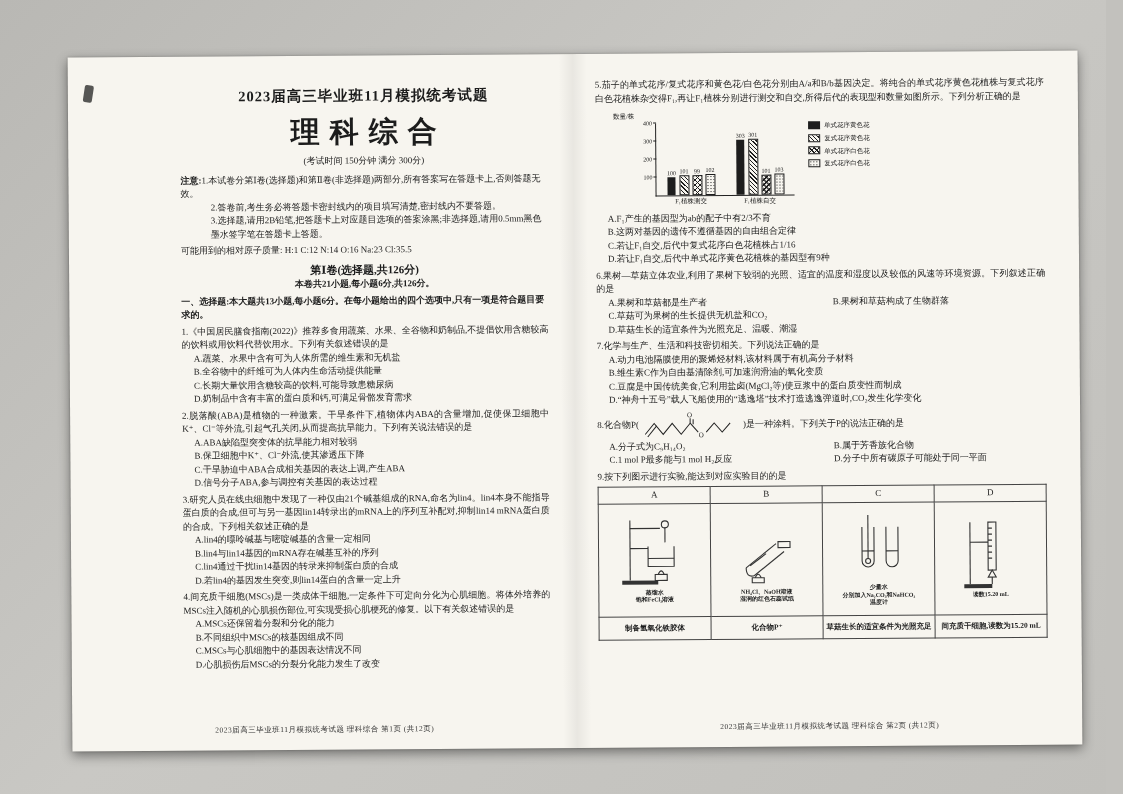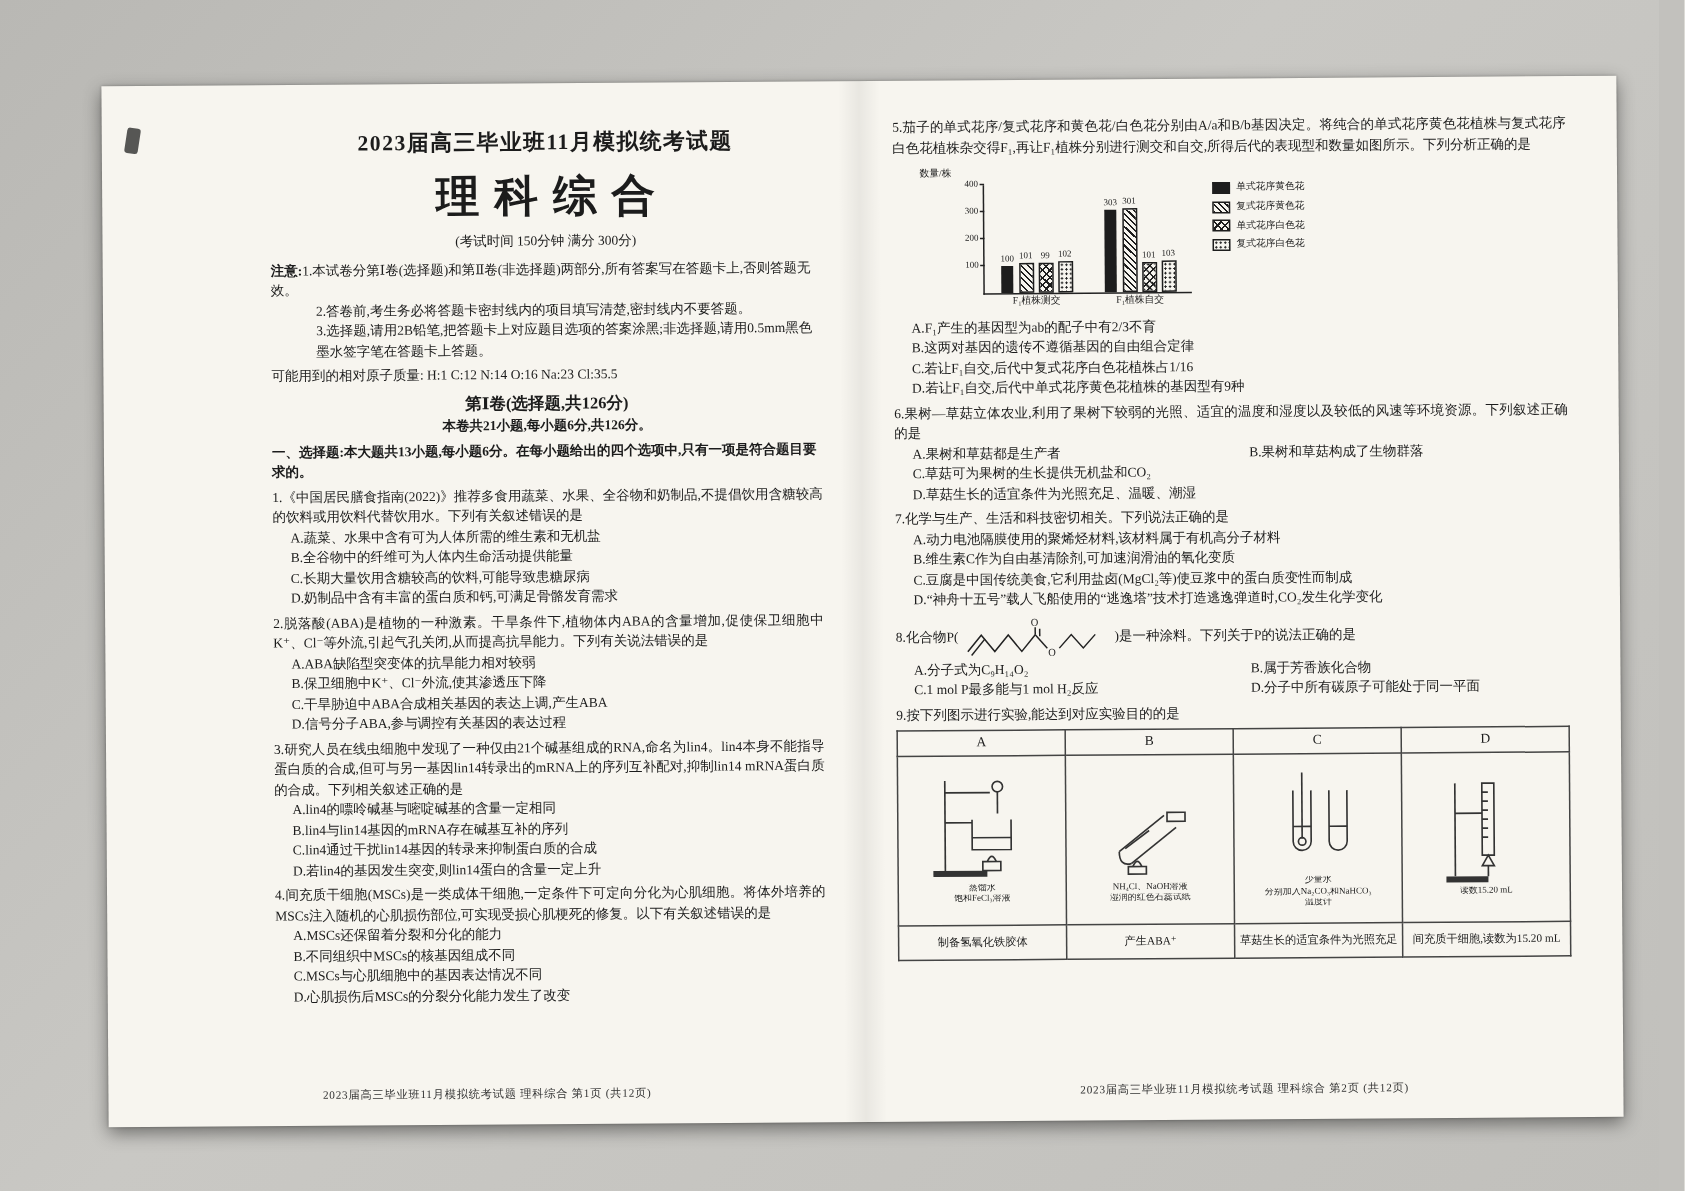--- a/index.html
+++ b/index.html
@@ -71,21 +71,21 @@
     background:repeating-linear-gradient(45deg,#1d1d1d 0 1px,transparent 1px 3.5px),
                repeating-linear-gradient(-45deg,#1d1d1d 0 1px,transparent 1px 3.5px);}
   .pat-dots{border:1px solid #1d1d1d;background-color:#f7f5ef;
     background-image:radial-gradient(#1d1d1d .6px,transparent .7px);background-size:3px 3px;}
 
   
   .chem-svg{vertical-align:middle;margin:0 2px;}
 
   
   .q9-table{width:100%;border-collapse:collapse;margin-top:3px;table-layout:fixed;}
-  .q9-table th,.q9-table td{border:1px solid #444;text-align:center;vertical-align:middle;padding:1px;}
+  .q9-table th,.q9-table td{border:1px solid #444;text-align:center;vertical-align:middle;padding:1px;font-weight:bold;}
   .q9-table th{font-size:9px;font-weight:normal;height:13px;}
   .cell-fig{height:110px;}
   .cell-inner{display:flex;flex-direction:column;align-items:center;gap:1px;}
   .fig-labels{font-size:6px;line-height:1.25;}
   .fig-labels div{white-space:nowrap;overflow:hidden;}
   .cell-caption{font-size:7.5px;height:20px;}
   .app-svg line,.app-svg path,.app-svg rect,.app-svg circle{stroke:#333;fill:none;stroke-width:1.1;}
   .app-svg .fill{fill:#333;stroke:none;}
 </style>
 </head>
@@ -357,21 +357,21 @@
                   <line x1="14" y1="24" x2="32" y2="24"></line>
                 </svg>
                 <div class="fig-labels">
                   <div>读数15.20 mL</div>
                 </div>
               </div>
             </td>
           </tr>
           <tr>
             <td class="cell-caption">制备氢氧化铁胶体</td>
-            <td class="cell-caption">产生ABA⁺</td>
+            <td class="cell-caption">化合物P⁺</td>
             <td class="cell-caption">草菇生长的适宜条件为光照充足</td>
             <td class="cell-caption">间充质干细胞,读数为15.20 mL</td>
           </tr>
         </tbody>
           </table>
       </div>
 
       <div class="page-footer">2023届高三毕业班11月模拟统考试题   理科综合   第2页 (共12页)</div>
     </div>
   </div>

